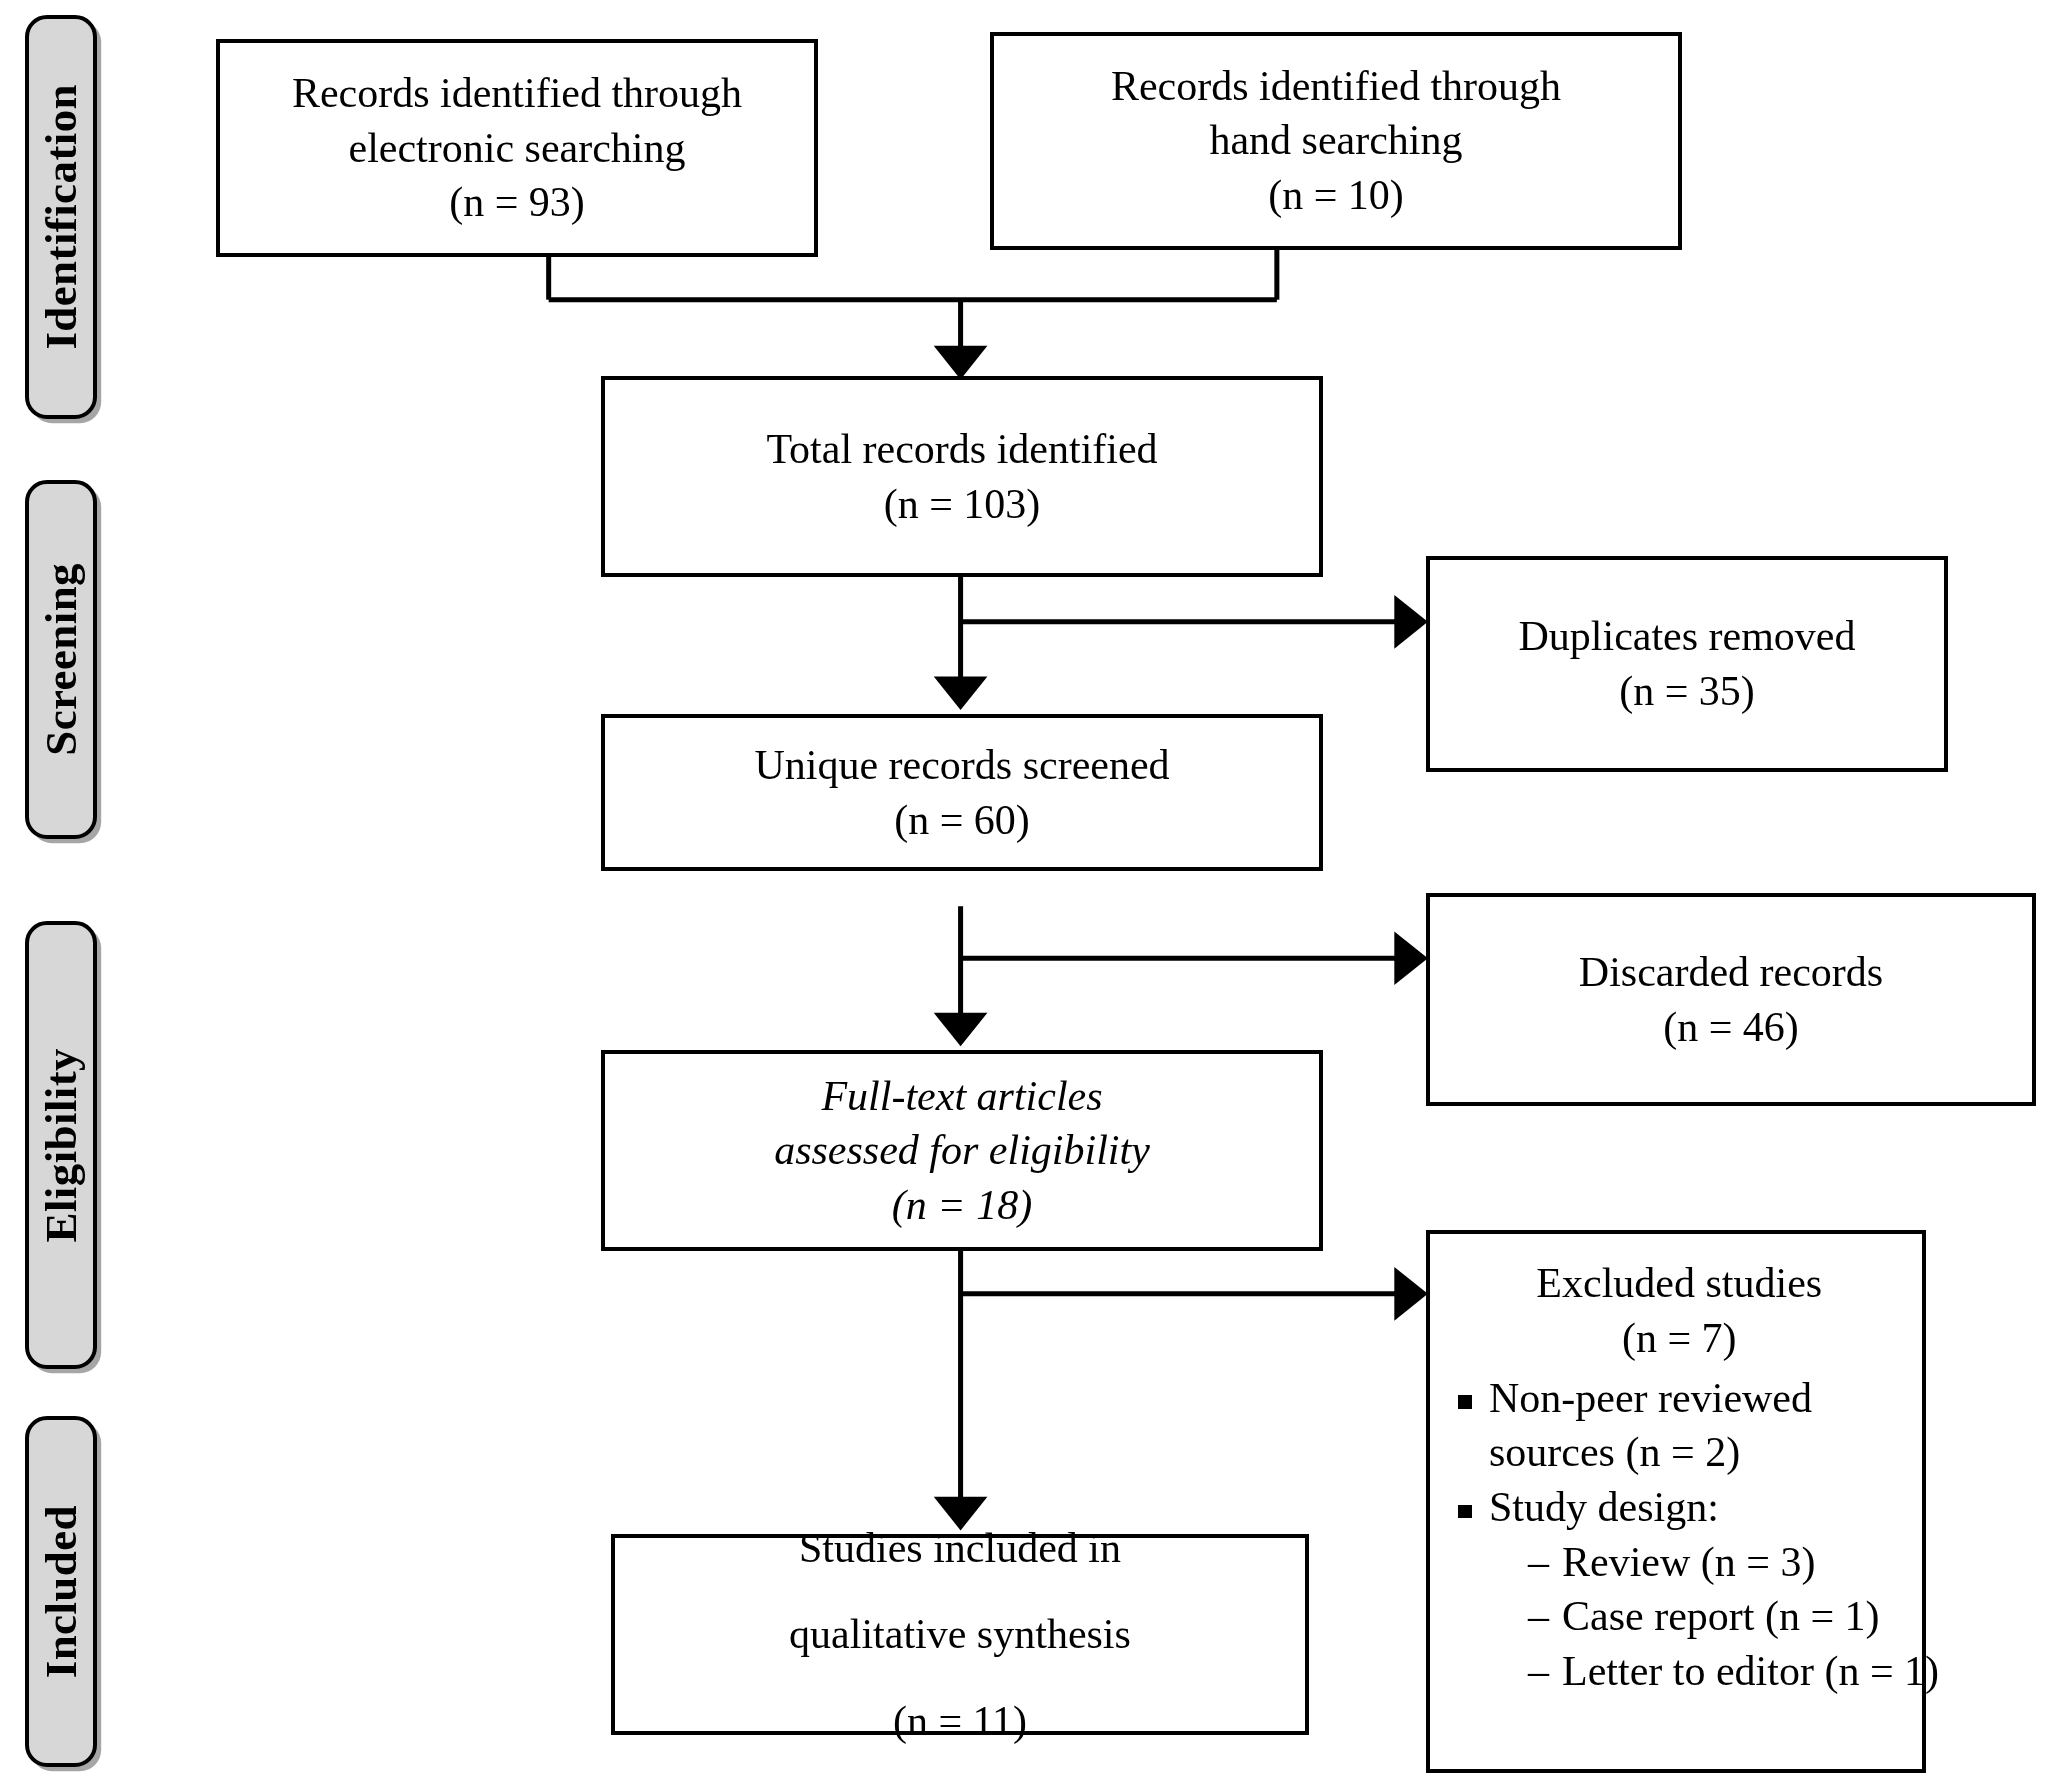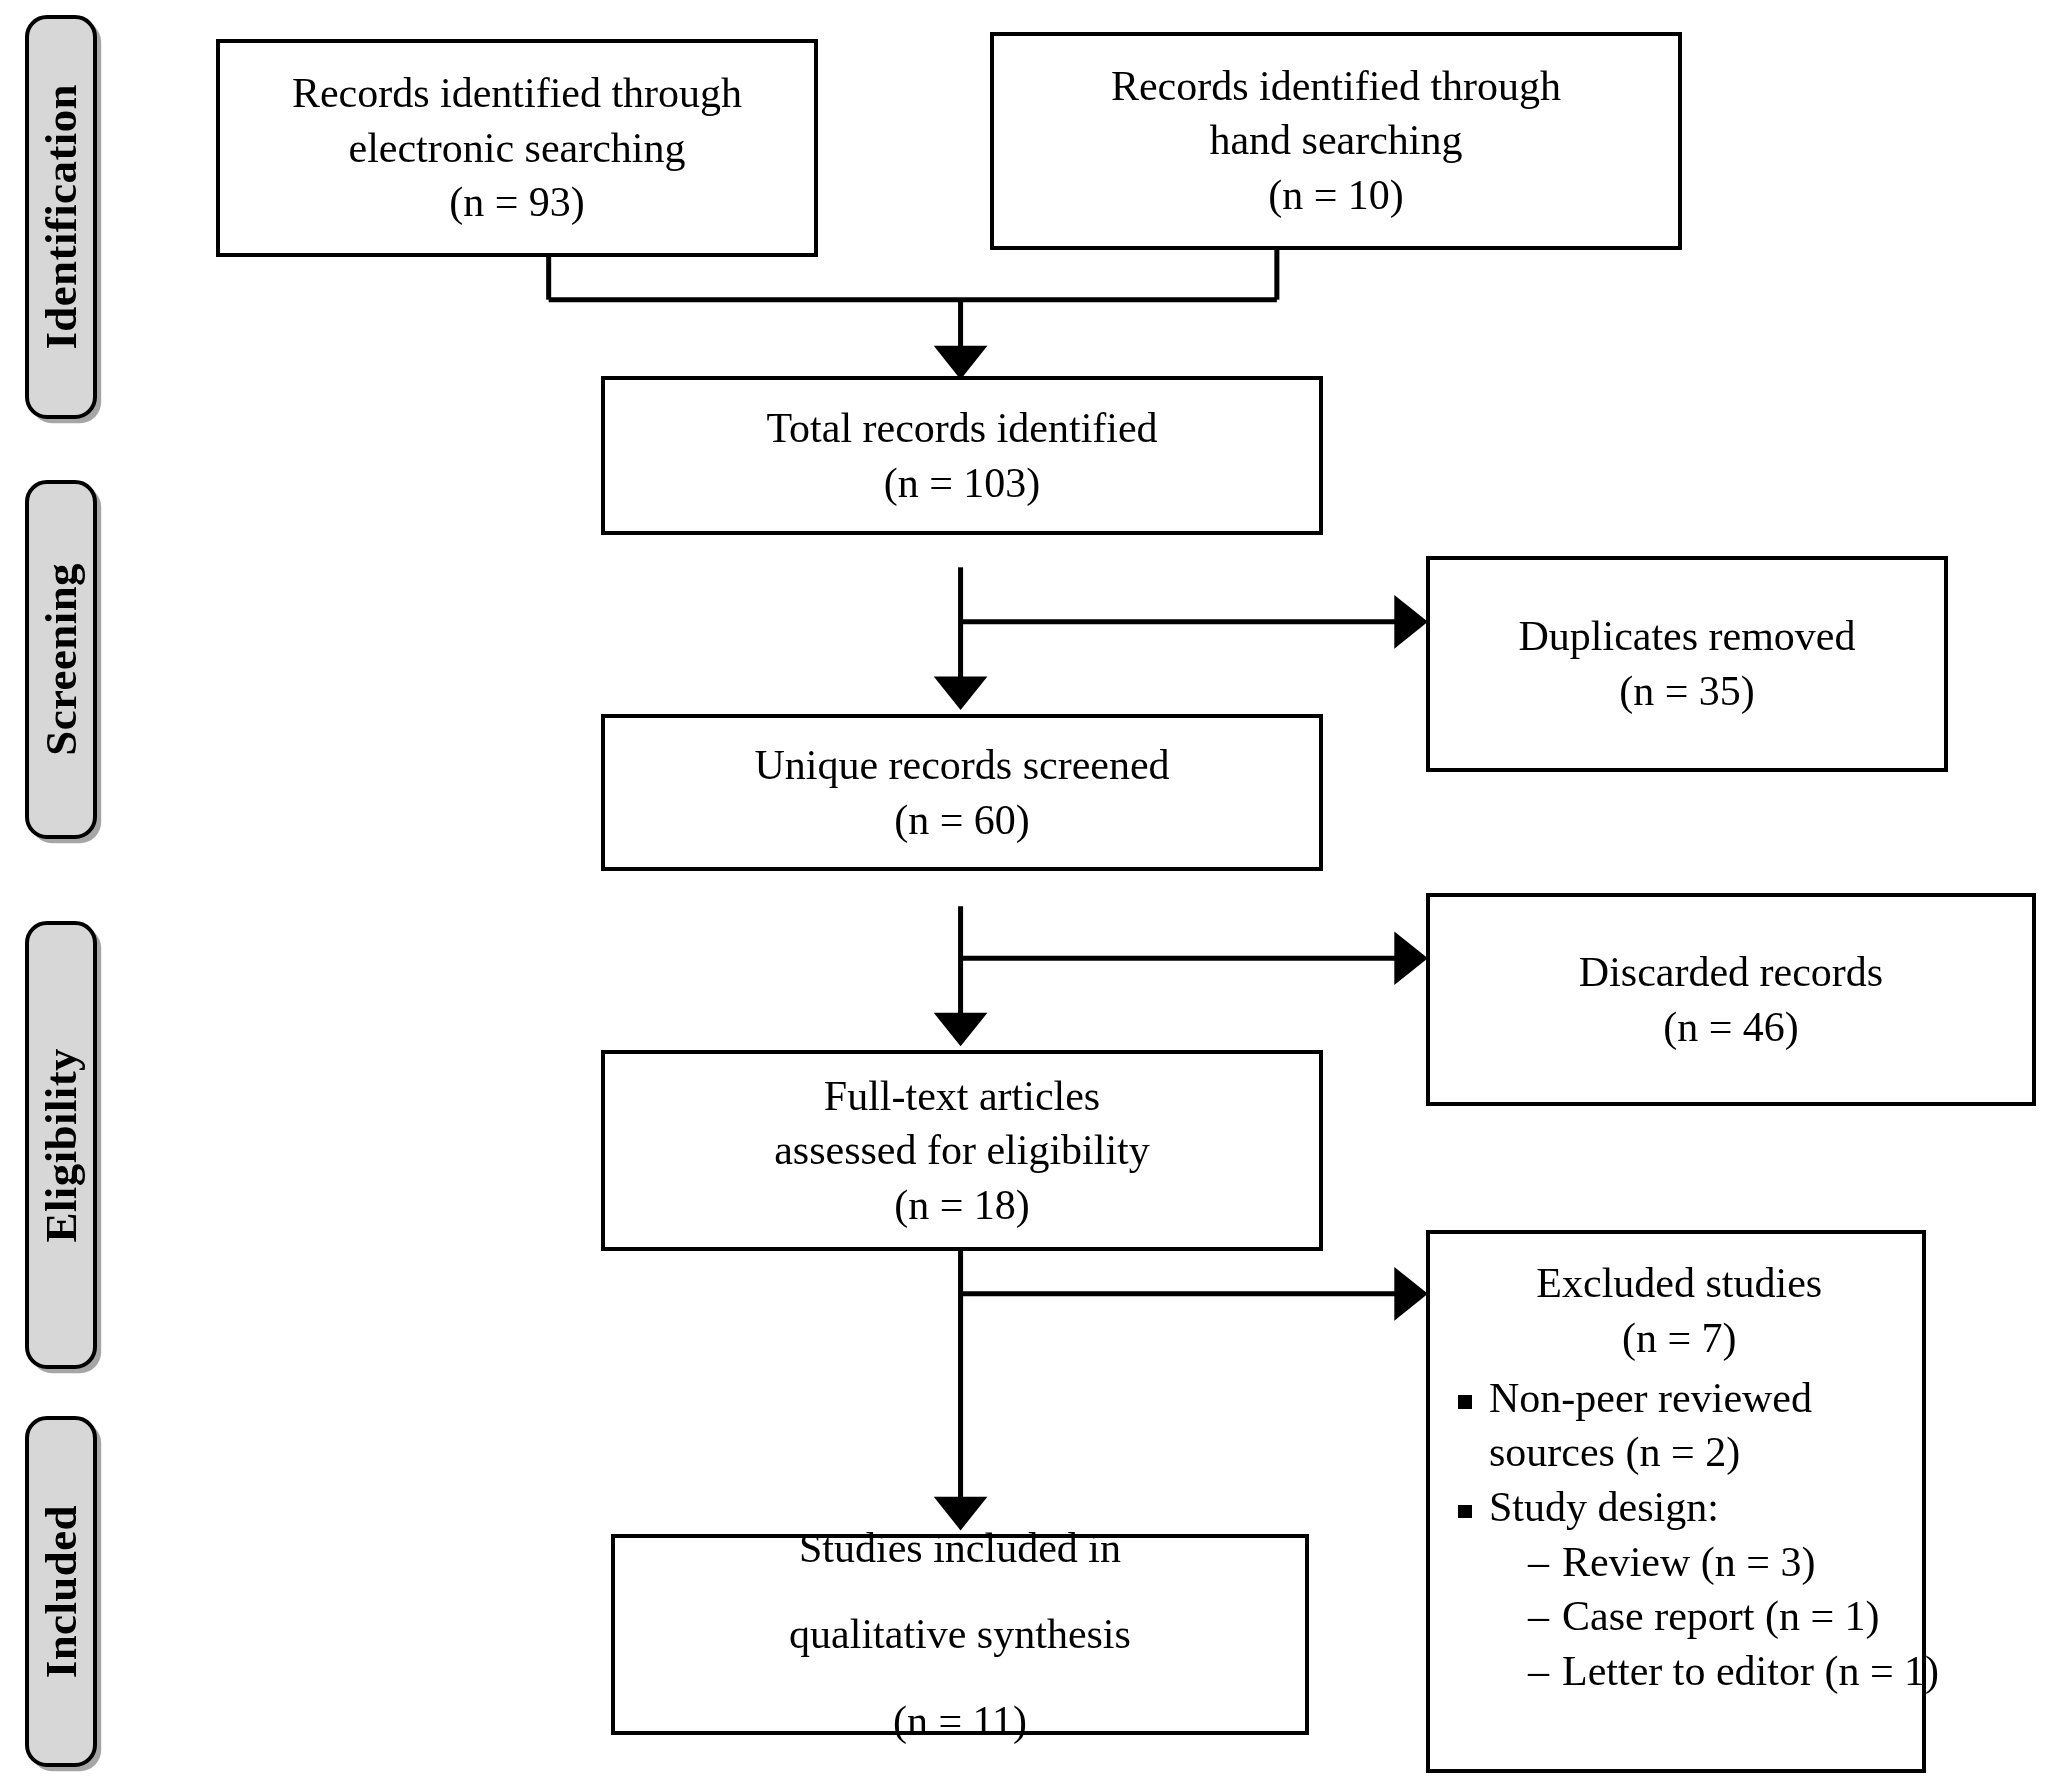--- a/index.html
+++ b/index.html
@@ -169,41 +169,41 @@
     <span class="line">electronic searching</span>
     <span class="line">(n = 93)</span>
   </div>
 
   <div class="flow-box" style="left:990px; top:22.7px; width:692px; height:218px;">
     <span class="line">Records identified through</span>
     <span class="line">hand searching</span>
     <span class="line">(n = 10)</span>
   </div>
 
-  <div class="flow-box" style="left:601px; top:367px; width:722px; height:159px;">
+  <div class="flow-box" style="left:601px; top:367px; width:722px; height:201px;">
     <span class="line">Total records identified</span>
     <span class="line">(n = 103)</span>
   </div>
 
   <div class="flow-box" style="left:1426px; top:547px; width:522px; height:216px;">
     <span class="line">Duplicates removed</span>
     <span class="line">(n = 35)</span>
   </div>
 
   <div class="flow-box" style="left:601px; top:705px; width:722px; height:157px;">
     <span class="line">Unique records screened</span>
     <span class="line">(n = 60)</span>
   </div>
 
   <div class="flow-box" style="left:1426px; top:884px; width:610px; height:213px;">
     <span class="line">Discarded records</span>
     <span class="line">(n = 46)</span>
   </div>
 
-  <div class="flow-box" style="left:601px; top:1041px; width:722px; height:201px;">
+  <div class="flow-box" style="left:601px; top:1041px; width:722px; height:201px;font-style:italic;">
     <span class="line">Full-text articles</span>
     <span class="line">assessed for eligibility</span>
     <span class="line">(n = 18)</span>
   </div>
 
   <div class="flow-box align-left-list" style="left:1426px; top:1221px; width:500px; height:543px;">
     <span class="excl-title">Excluded studies</span>
     <span class="excl-title">(n = 7)</span>
     <ul class="excl-bullets">
       <li>

